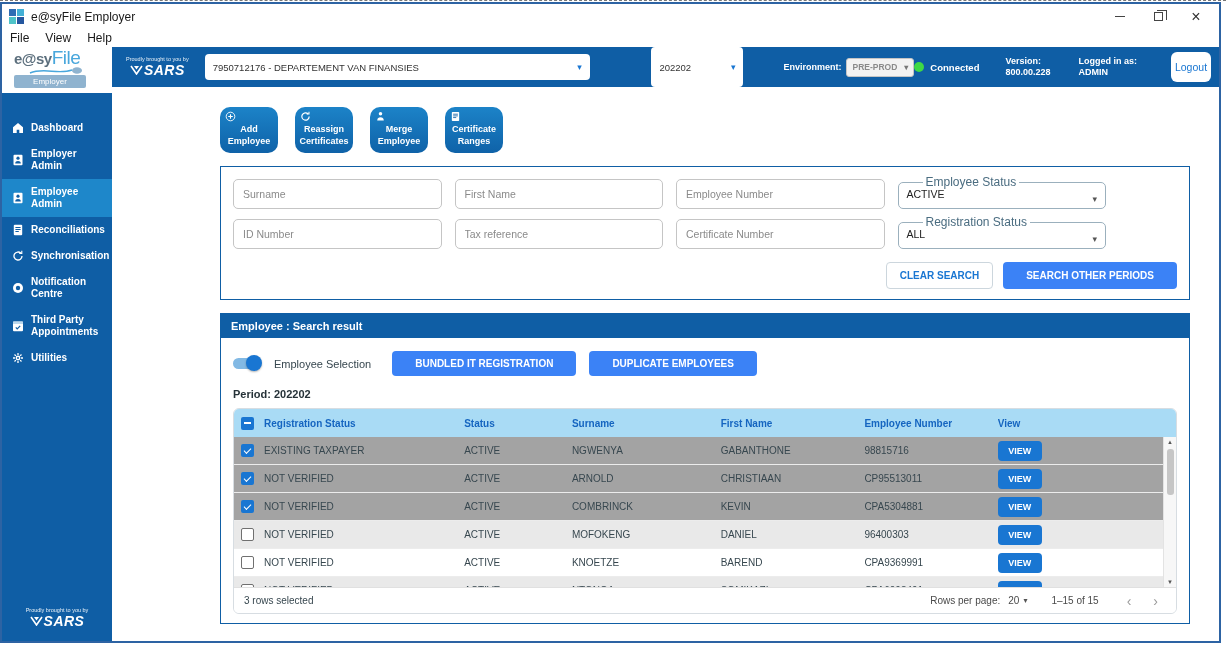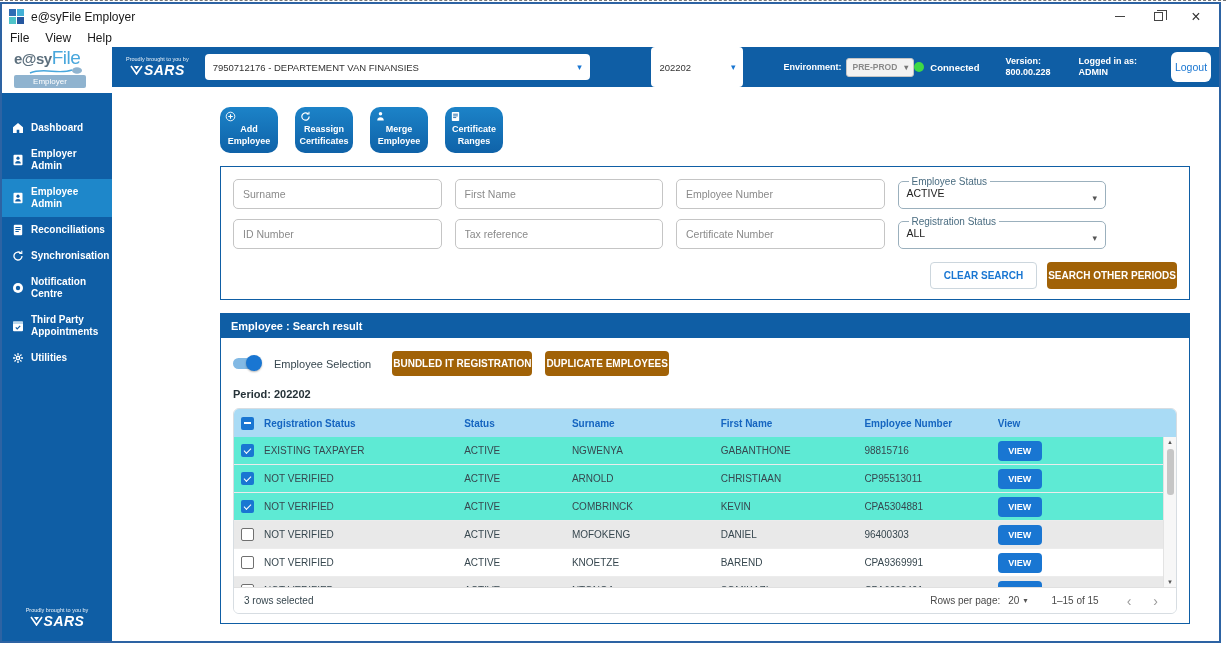--- a/index.html
+++ b/index.html
@@ -73,41 +73,41 @@
 
   
   .panel { border:1px solid #0f5ea5; margin-bottom:13px; background:#fff; }
   .panel-header { background:#0f5ea5; color:#fff; font-weight:bold; font-size:11px; padding:6px 10px; }
 
   .search-body { padding:12px 12px 10px; }
   .fgrid { display:grid; grid-template-columns:1fr 1fr 1fr 1fr 58px; gap:10px 13px; }
   .tinput { height:30px; border:1px solid #c5c5c5; border-radius:5px; padding:0 9px; font-size:10.5px; color:#333; width:100%; font-family:inherit; outline:none; }
   .tinput::placeholder { color:#8a8a8a; }
   .sel-fieldset { border:1px solid #9bb0bd; border-radius:5px; height:30px; position:relative; padding:0 8px; display:flex; align-items:center; cursor:pointer; }
-  .sel-fieldset legend { font-size:10px; color:#4a6c80; padding:0 3px; margin-left:2px; line-height:0.5; }
+  .sel-fieldset legend { font-size:12px; color:#4a6c80; padding:0 3px; margin-left:16px; line-height:0.5; }
   .sel-fieldset .val { font-size:10.5px; color:#222; margin-top:-6px; }
   .sel-fieldset .caret { position:absolute; right:8px; top:9px; color:#555; font-size:9px; }
   .search-btns { display:flex; justify-content:flex-end; gap:10px; margin-top:13px; }
   .btn-outline { background:#fff; color:#1976d2; border:1px solid #ccd6dd; border-radius:4px; font-size:10px; font-weight:bold; padding:7px 13px; cursor:pointer; font-family:inherit; }
-  .btn-solid { background:#a16207; color:#fff; border:none; border-radius:4px; font-size:10px; font-weight:bold; padding:7px 1px; cursor:pointer; font-family:inherit; }
+  .btn-solid { background:#3b82f6; color:#fff; border:none; border-radius:4px; font-size:10px; font-weight:bold; padding:7px 23px; cursor:pointer; font-family:inherit; }
 
   
   .results-body { padding:8px 12px 9px; }
   .result-toolbar { display:flex; align-items:center; gap:13px; margin:5px 0 12px; }
   .switch { width:28px; height:11px; background:#82b9e4; border-radius:6px; position:relative; cursor:pointer; flex:0 0 auto; }
   .switch .thumb { position:absolute; right:-1px; top:-3px; width:16px; height:16px; border-radius:50%; background:#1976d2; box-shadow:0 1px 2px rgba(0,0,0,.3); }
   .toggle-label { font-size:11px; color:#37474f; margin-right:8px; }
   .period-text { font-size:11px; font-weight:bold; color:#263238; margin-bottom:8px; }
 
   .table-box { border:1px solid #d7dde2; border-radius:6px; overflow:hidden; }
   .tgrid { display:grid; grid-template-columns:30px 1.95fr 1.05fr 1.45fr 1.4fr 1.3fr 1.6fr 14px; align-items:center; }
   .thead { background:#a9dbf5; color:#1565c0; font-weight:bold; font-size:10px; height:28px; }
   .rows-viewport { position:relative; height:150px; overflow:hidden; }
   .trow { height:28px; font-size:10px; color:#37474f; border-bottom:1px solid #ececec; }
-  .trow.sel { background:#5eead4; }
+  .trow.sel { background:#a3a3a3; }
   .trow.gray { background:#e9e9e9; }
   .trow.white { background:#fff; }
   .cell { padding-right:4px; white-space:nowrap; overflow:hidden; }
   .cb-cell { display:flex; justify-content:center; }
   .cb { width:13px; height:13px; border-radius:2px; position:relative; display:inline-block; cursor:pointer; }
   .cb.unchecked { background:#fff; border:1.5px solid #707070; }
   .cb.checked { background:#1976d2; }
   .cb.checked::after { content:""; position:absolute; left:3px; top:3.5px; width:6px; height:3px; border-left:1.6px solid #fff; border-bottom:1.6px solid #fff; transform:rotate(-45deg); }
   .cb.indeterminate { background:#1976d2; }
   .cb.indeterminate::after { content:""; position:absolute; left:3px; top:5.5px; width:7px; height:2px; background:#fff; }

